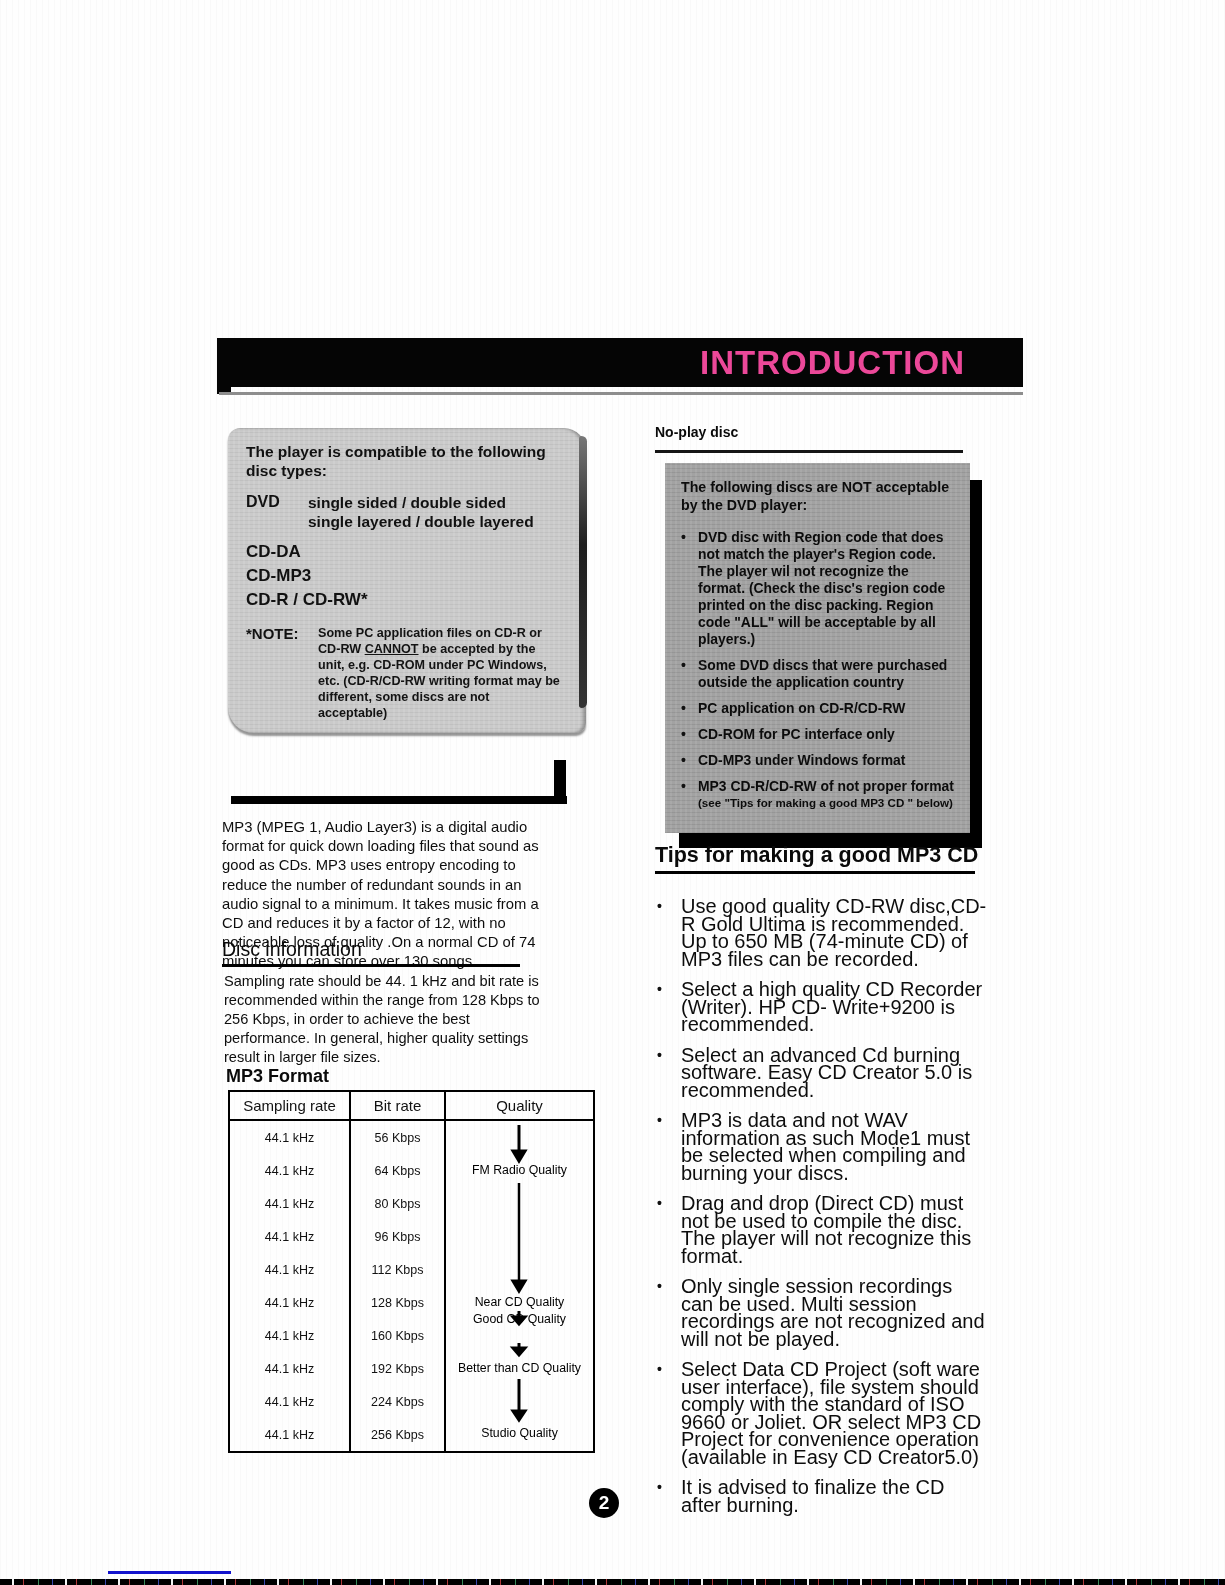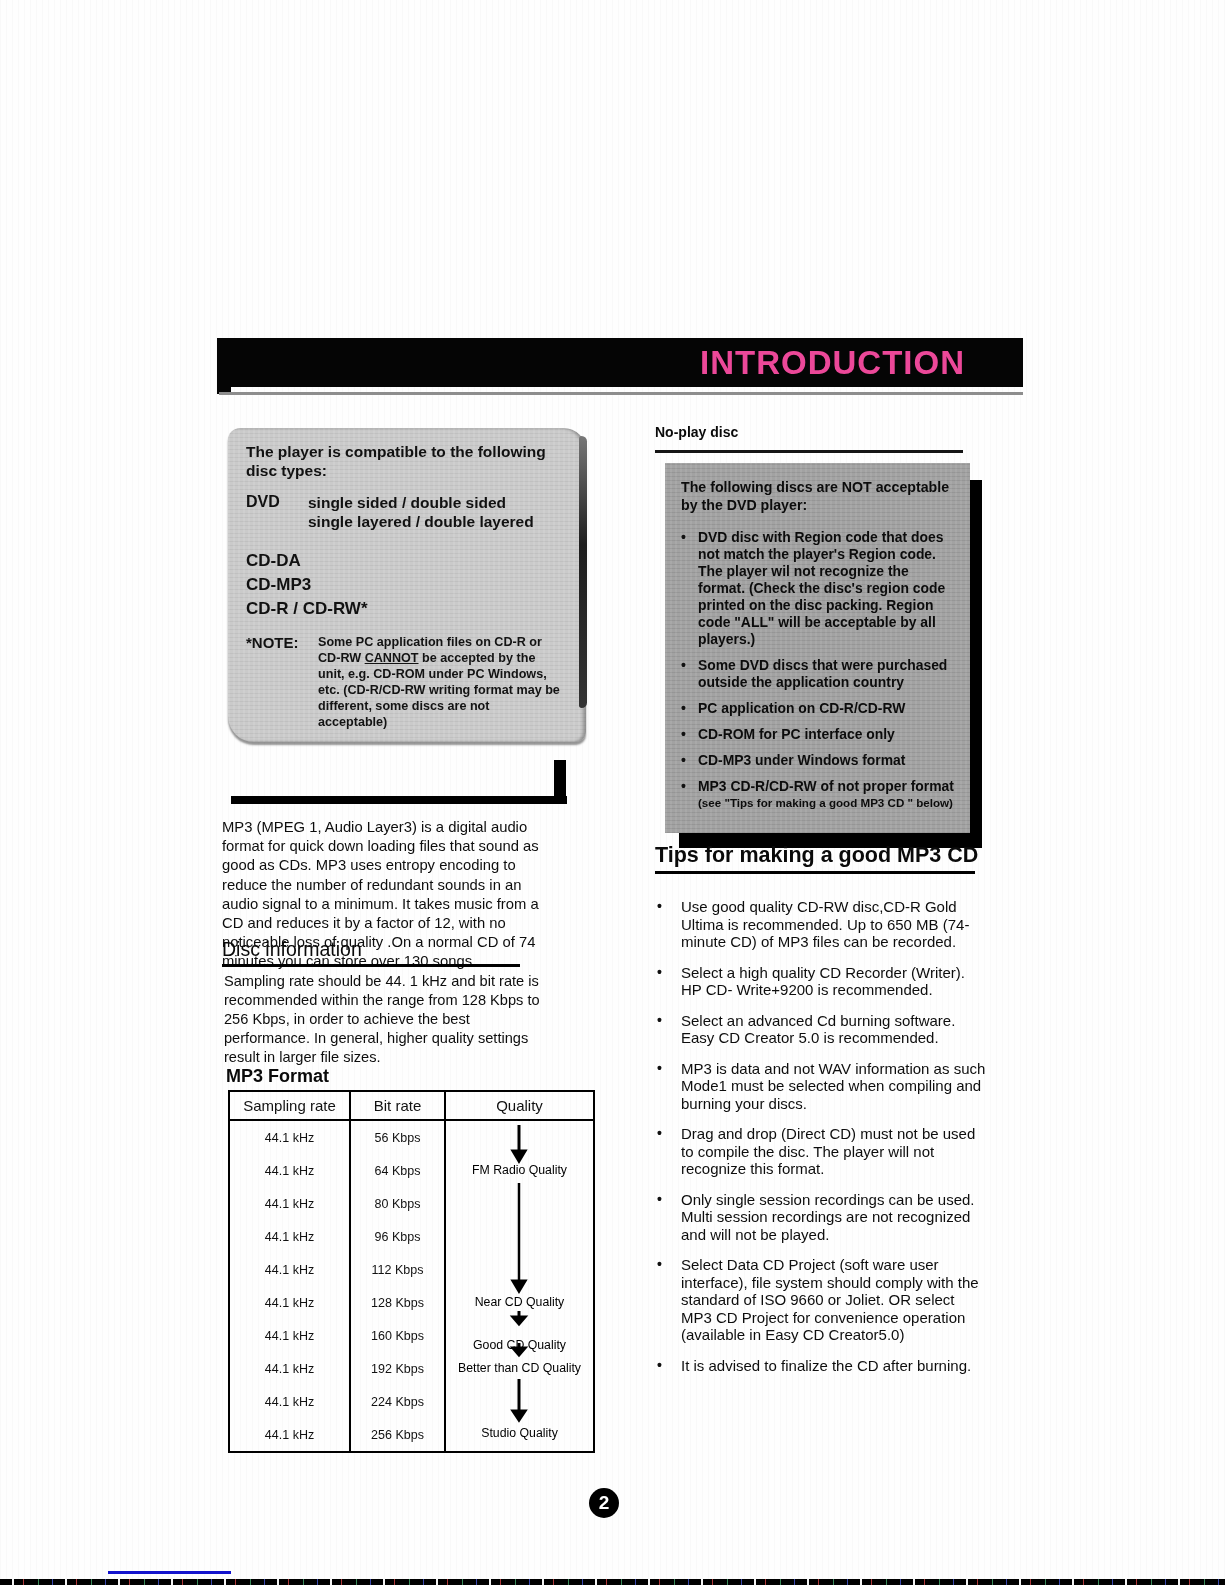--- a/index.html
+++ b/index.html
@@ -24,21 +24,21 @@
     border-radius:12px 22px 10px 26px;
     padding:14px 14px 12px 18px;
     box-shadow:0 3px 2px rgba(60,60,60,.55), inset -3px 0 3px rgba(90,90,90,.5);
   }
   .compat-edge{position:absolute;left:579px;top:436px;width:8px;height:272px;
     background:linear-gradient(#777,#1d1d1d 40%,#333);border-radius:4px 8px 8px 4px;}
   .compat-intro{font-weight:bold;font-size:15.5px;line-height:19px;width:300px;}
   .dvd-row{display:flex;margin-top:13px;}
   .dvd-label{font-weight:bold;font-size:16px;width:62px;flex:none;}
   .dvd-lines{font-weight:bold;font-size:15.5px;line-height:19px;}
-  .disc-type-list{margin-top:18px;}
+  .disc-type-list{margin-top:9px;}
   .disc-type{font-weight:bold;font-size:17px;line-height:24px;}
   .note-row{display:flex;margin-top:13px;}
   .note-label{font-weight:bold;font-size:15px;flex:none;width:72px;}
   .note-text{width:242px;font-size:12.6px;line-height:16px;font-weight:600;color:#131313;}
   .note-text u{text-decoration:underline;}
 
   
   .about-bar{position:absolute;left:228px;top:757px;width:326px;height:40px;
     background:#b5b5b5;
     background-image:repeating-linear-gradient(90deg, rgba(255,255,255,0.12) 0 2px, transparent 2px 6px),
@@ -83,21 +83,21 @@
   .bullet-row{display:flex;margin-bottom:9px;}
   .bullet-dot{flex:none;width:17px;font-weight:bold;font-size:14px;line-height:17px;}
   .noplay-box .bullet-text{font-weight:bold;font-size:13.9px;line-height:17px;color:#0c0c0c;}
   .bullet-sub{font-weight:bold;font-size:11.6px;line-height:14px;margin-top:1px;}
 
   #tips-heading{left:655px;top:843px;font-size:21.5px;}
   #tips-rule{position:absolute;left:655px;top:871px;width:320px;height:3px;background:#000;}
   .tips-list{position:absolute;left:657px;top:898px;width:332px;}
   .tips-list .bullet-row{margin-bottom:13px;}
   .tips-list .bullet-dot{width:24px;font-size:14px;line-height:17.5px;}
-  .tips-list .bullet-text{font-size:15px;line-height:17.5px;color:#0d0d0d;}
+  .tips-list .bullet-text{font-size:20px;line-height:17.5px;color:#0d0d0d;}
 
   
   .page-badge{position:absolute;left:589px;top:1488px;width:30px;height:30px;border-radius:50%;
     background:#000;color:#fff;font-weight:bold;font-size:19px;text-align:center;line-height:30px;}
   .blue-line{position:absolute;left:108px;top:1571px;width:123px;height:3px;background:#1212cd;}
   .bottom-dashes{position:absolute;left:0;top:1579px;width:1225px;height:6px;
     background:repeating-linear-gradient(90deg,#000 0 12px,#f5f5f5 12px 14px,#000 14px 23px,#b03a3a 23px 24px,#000 24px 38px,#3a8a5a 38px 39px,#000 39px 52px,#3a4ab0 52px 53px);}
 </style>
 </head>
 <body>
@@ -163,21 +163,21 @@
                   <line x1="73" y1="190" x2="73" y2="196"></line>
                   <polygon points="67,196 79,196 73,203"></polygon>
                   <line x1="73" y1="222" x2="73" y2="227"></line>
                   <polygon points="67,227 79,227 73,234"></polygon>
                   <line x1="73" y1="258" x2="73" y2="290"></line>
                   <polygon points="67,290 79,290 73,299"></polygon>
                 </g>
               </svg>
               <div class="q-label" style="top: 41.5px;">FM Radio Quality</div>
               <div class="q-label" style="top: 173.5px;">Near CD Quality</div>
-              <div class="q-label" style="top: 217px;">Good CD Quality</div>
+              <div class="q-label" style="top: 191px;">Good CD Quality</div>
               <div class="q-label" style="top: 239.5px;">Better than CD Quality</div>
               <div class="q-label" style="top: 305px;">Studio Quality</div>
             </div>
           </td>
         </tr>
         <tr>
           <td class="col-sampling">44.1 kHz</td>
           <td class="col-bitrate">64 Kbps</td>
         </tr>
         <tr>

